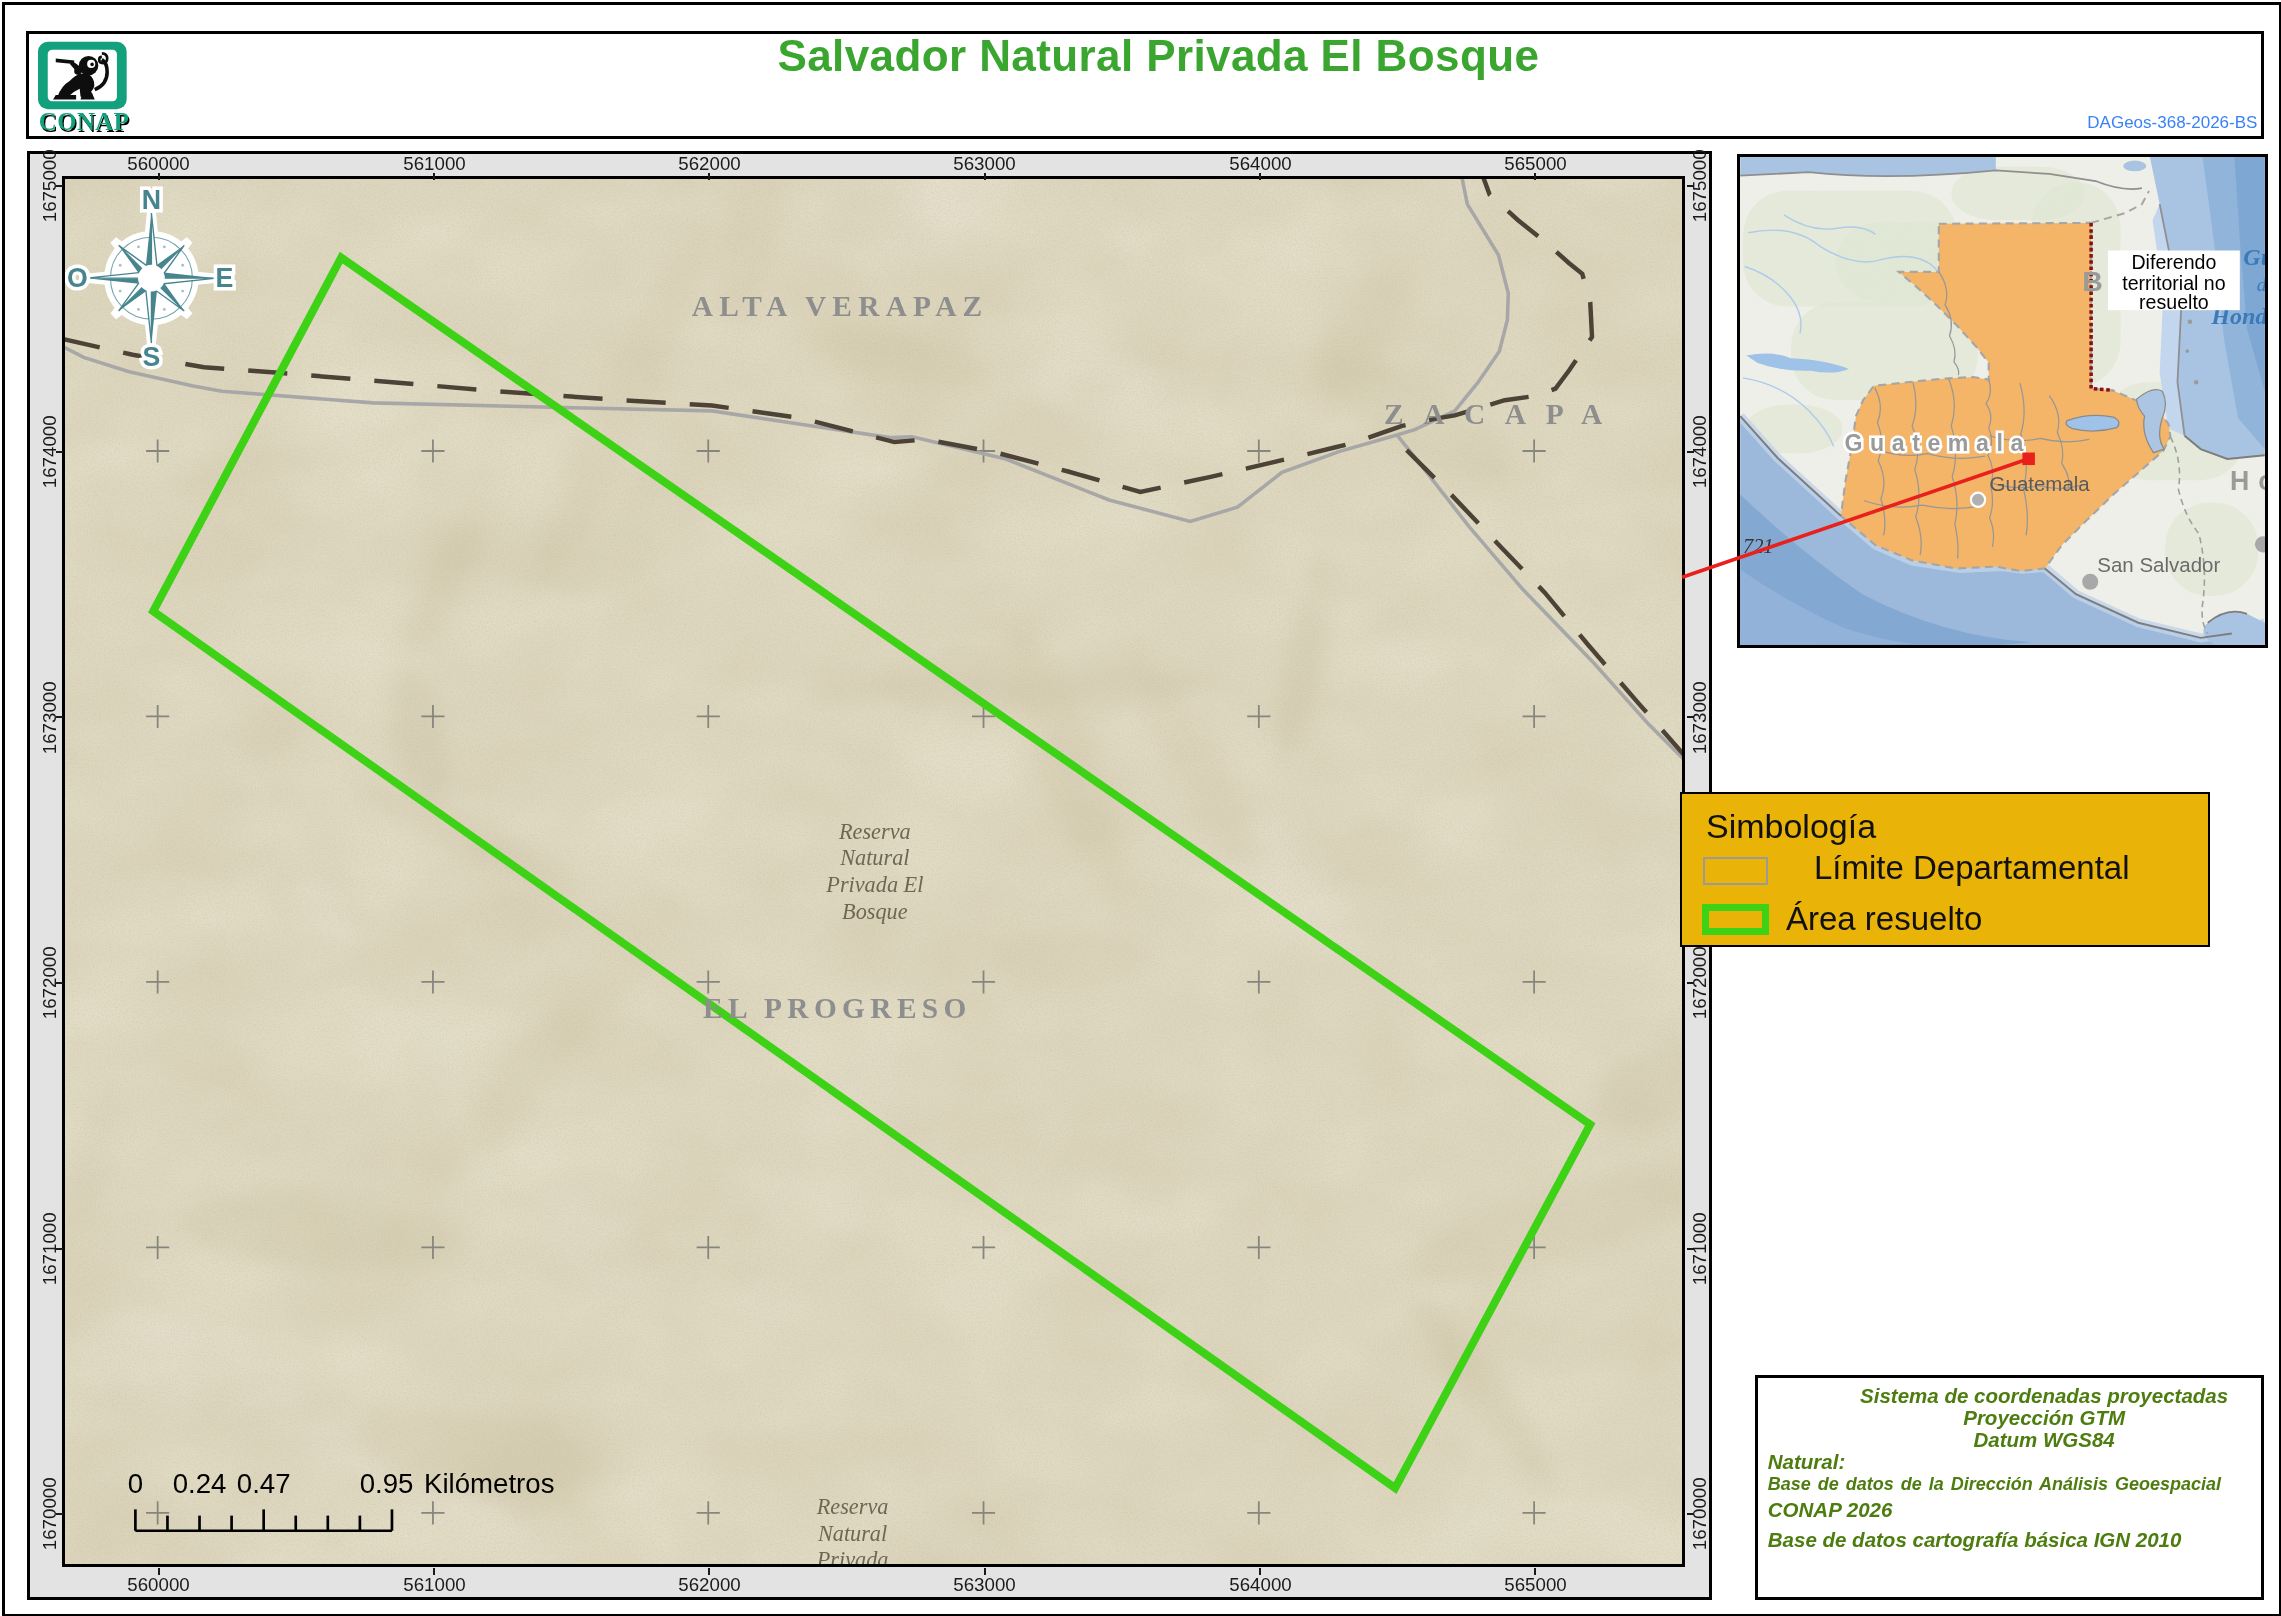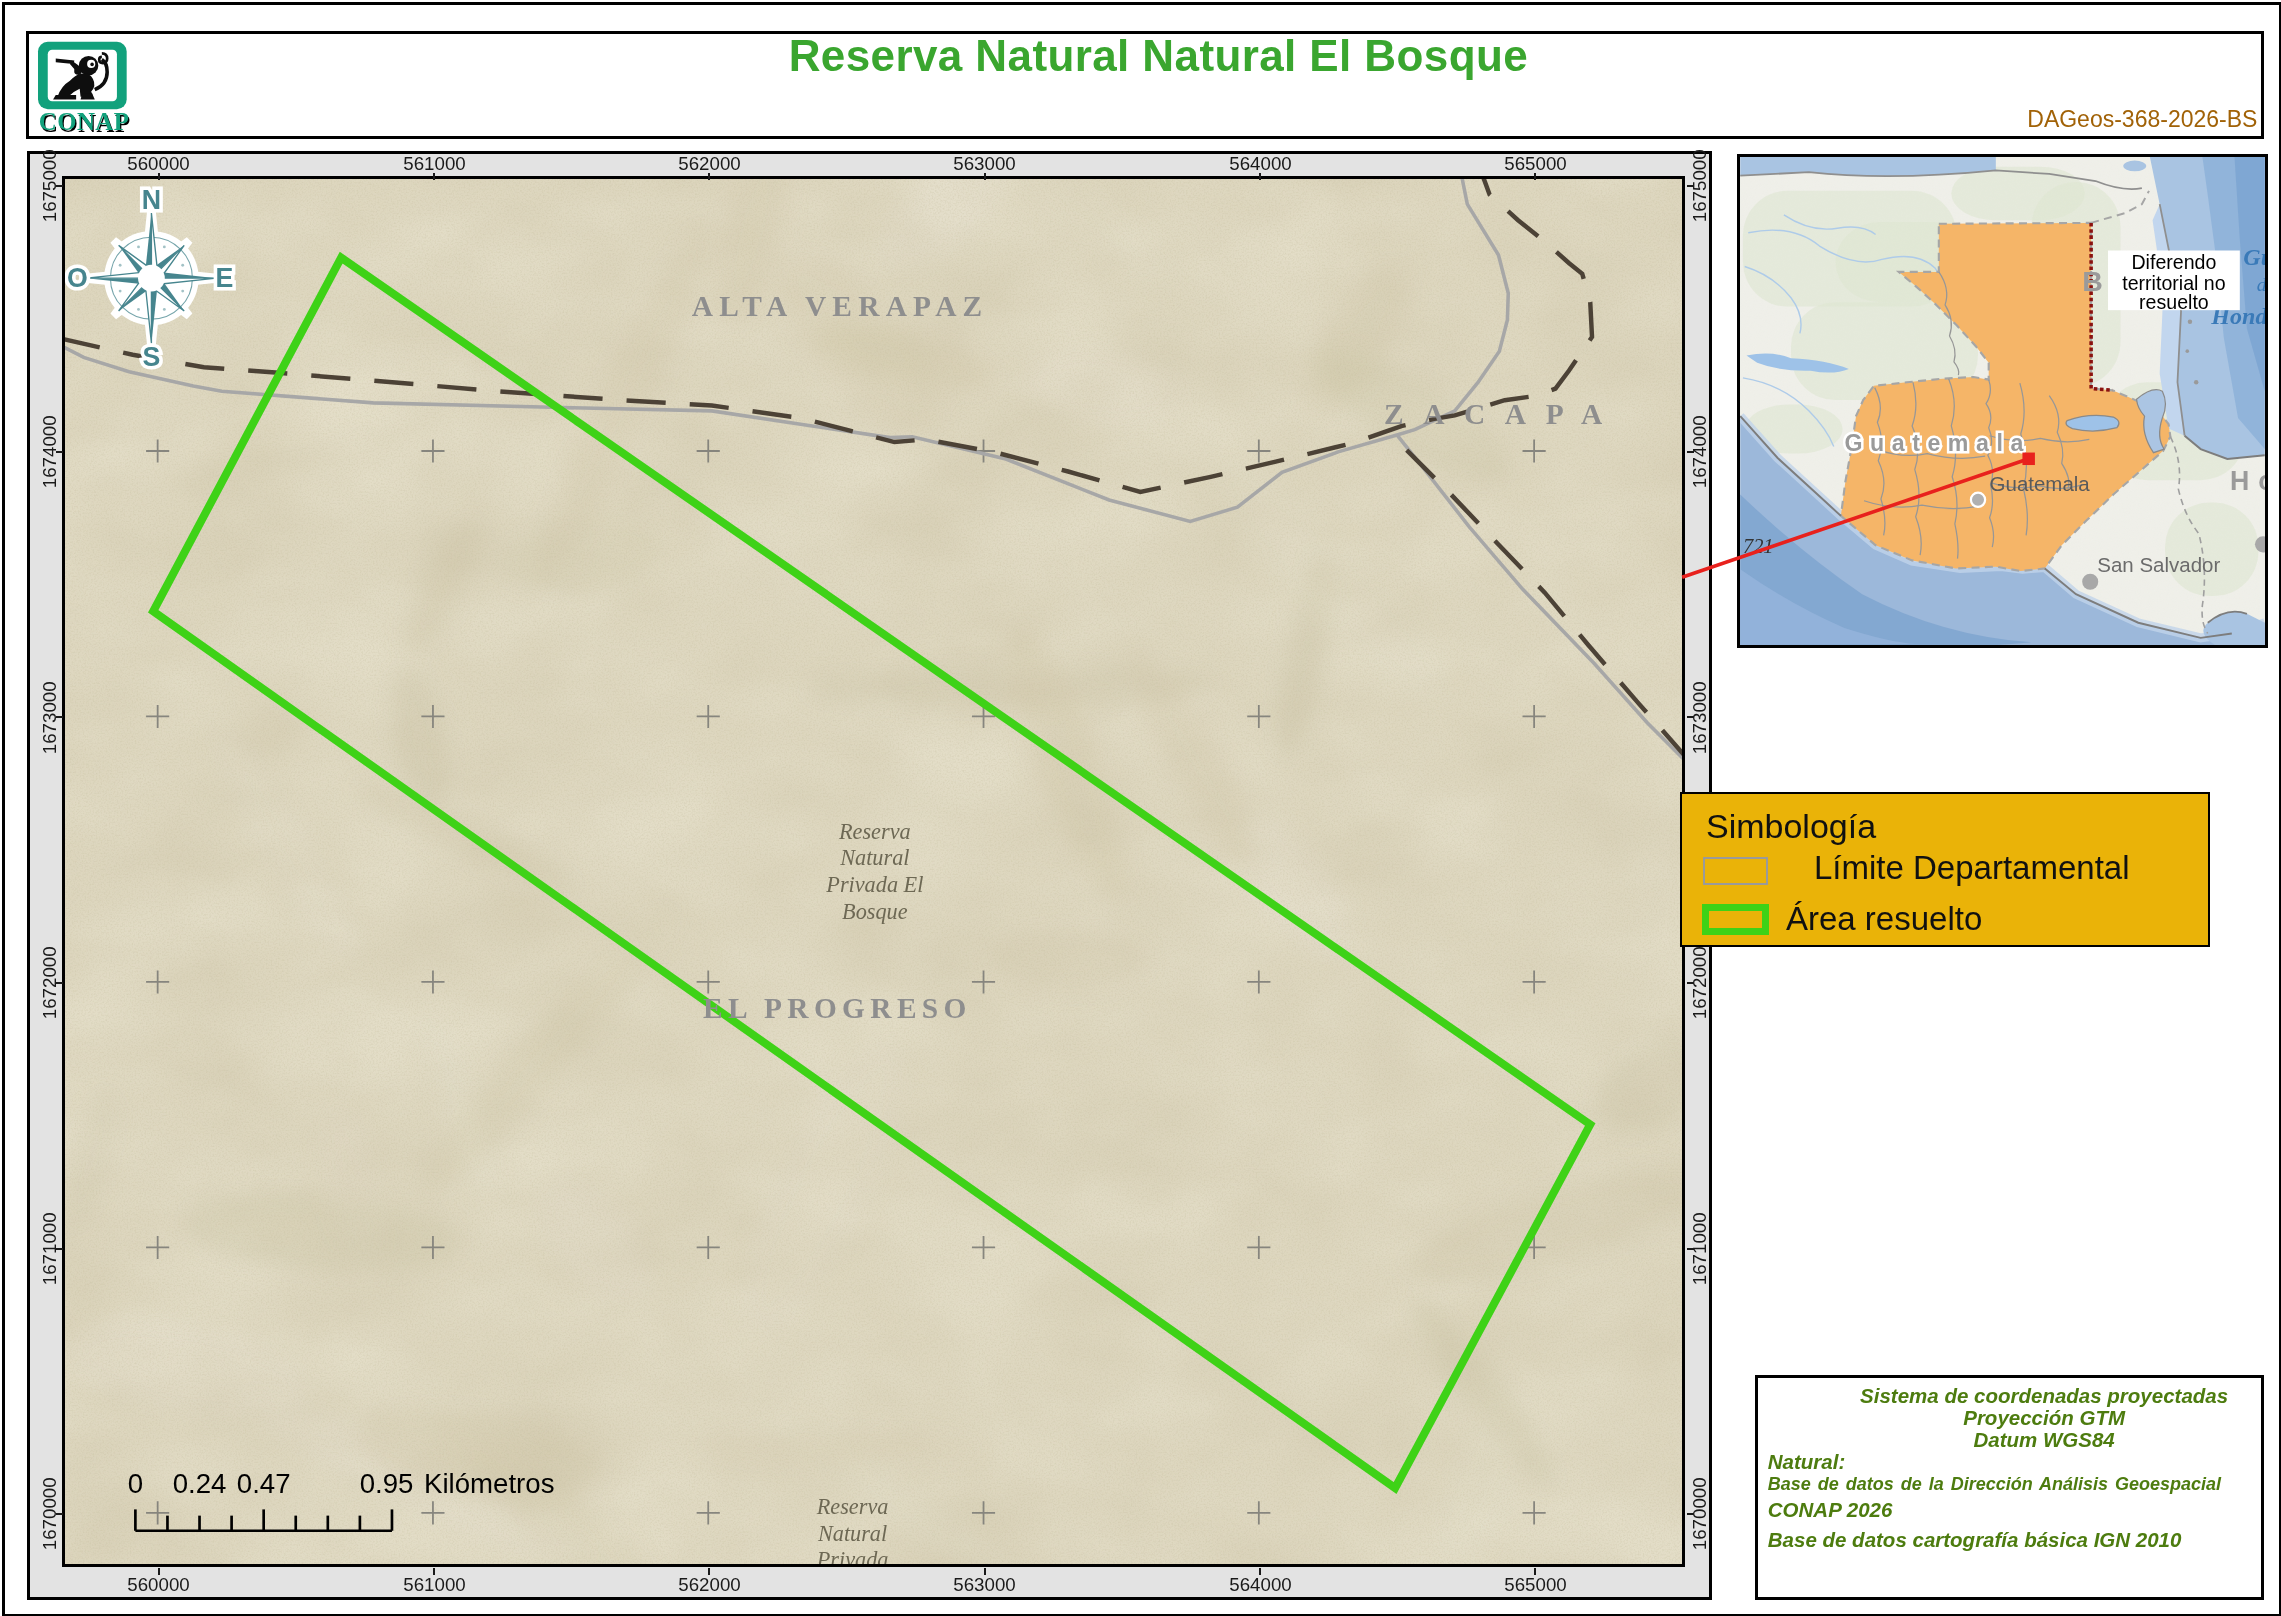--- a/index.html
+++ b/index.html
@@ -2,37 +2,37 @@
 <html style="font-size:14.3px"><head>
 <meta charset="utf-8">
 <style>
   html,body{margin:0;padding:0;}
   body{width:2281px;height:1616px;position:relative;background:#ffffff;
        font-family:"Liberation Sans", sans-serif;overflow:hidden;}
   #pageborder{position:absolute;left:1.8px;top:1.8px;width:2274px;height:1609px;border:3.6px solid #000;}
   #headerbox{position:absolute;left:26px;top:31px;width:2232px;height:102px;border:3.6px solid #000;background:#fff;}
   #title{position:absolute;left:13.4px;top:-2.7px;width:2232px;text-align:center;
          font-size:44px;color:#3aa62f;font-weight:bold;letter-spacing:0.4px;}
-  #dageos{position:absolute;right:3.6px;bottom:2.7px;font-size:23px;color:#a16207;}
+  #dageos{position:absolute;right:3.6px;bottom:2.7px;font-size:17px;color:#3b82f6;}
   #mapframe{position:absolute;left:27px;top:151px;width:1679px;height:1443px;border:3.6px solid #000;background:#e3e3e3;}
   #mapinner{position:absolute;left:32px;top:22px;width:1617px;height:1385px;border:3.6px solid #000;background:#ded8c2;overflow:hidden;}
   .glab{position:absolute;font-size:18.7px;color:#1a1a1a;white-space:nowrap;}
   .tick{position:absolute;background:#1a1a1a;}
   #inset{position:absolute;left:1737px;top:154px;width:525px;height:488px;border:3.6px solid #000;background:#eff0e9;}
   #legend{position:absolute;left:1680px;top:792px;width:526px;height:151px;border:2.7px solid #000;background:#eab308;}
   #infobox{position:absolute;left:1755px;top:1375px;width:503px;height:219px;border:3.6px solid #000;background:#fff;
            font-style:italic;font-weight:bold;font-size:20.5px;color:#4d7c0f;}
   #overlay{position:absolute;left:0;top:0;width:2281px;height:1616px;pointer-events:none;}
 </style>
 </head>
 <body>
 <div id="pageborder"></div>
 
 <div id="headerbox">
-  <div id="title">Reserva Natural Natural El Bosque</div>
+  <div id="title">Salvador Natural Privada El Bosque</div>
   <div id="dageos">DAGeos-368-2026-BS</div>
 </div>
 
 <svg id="logo" style="position:absolute;left:36px;top:40px;" width="98" height="94" viewBox="0 0 110 106">
 <rect x="2" y="2" width="100" height="76" rx="11" fill="#12a17c"></rect>
 <rect x="13" y="11" width="78" height="58" rx="5" fill="#ffffff"></rect>
 <g fill="#0e0e0e">
 <path d="M22 21 L43 23 L42 27 L22 25 Z"></path>
 <path d="M40 23 Q48 28 53 34 L48 40 Q43 32 38 27 Z"></path>
 <circle cx="59" cy="29" r="11"></circle>

